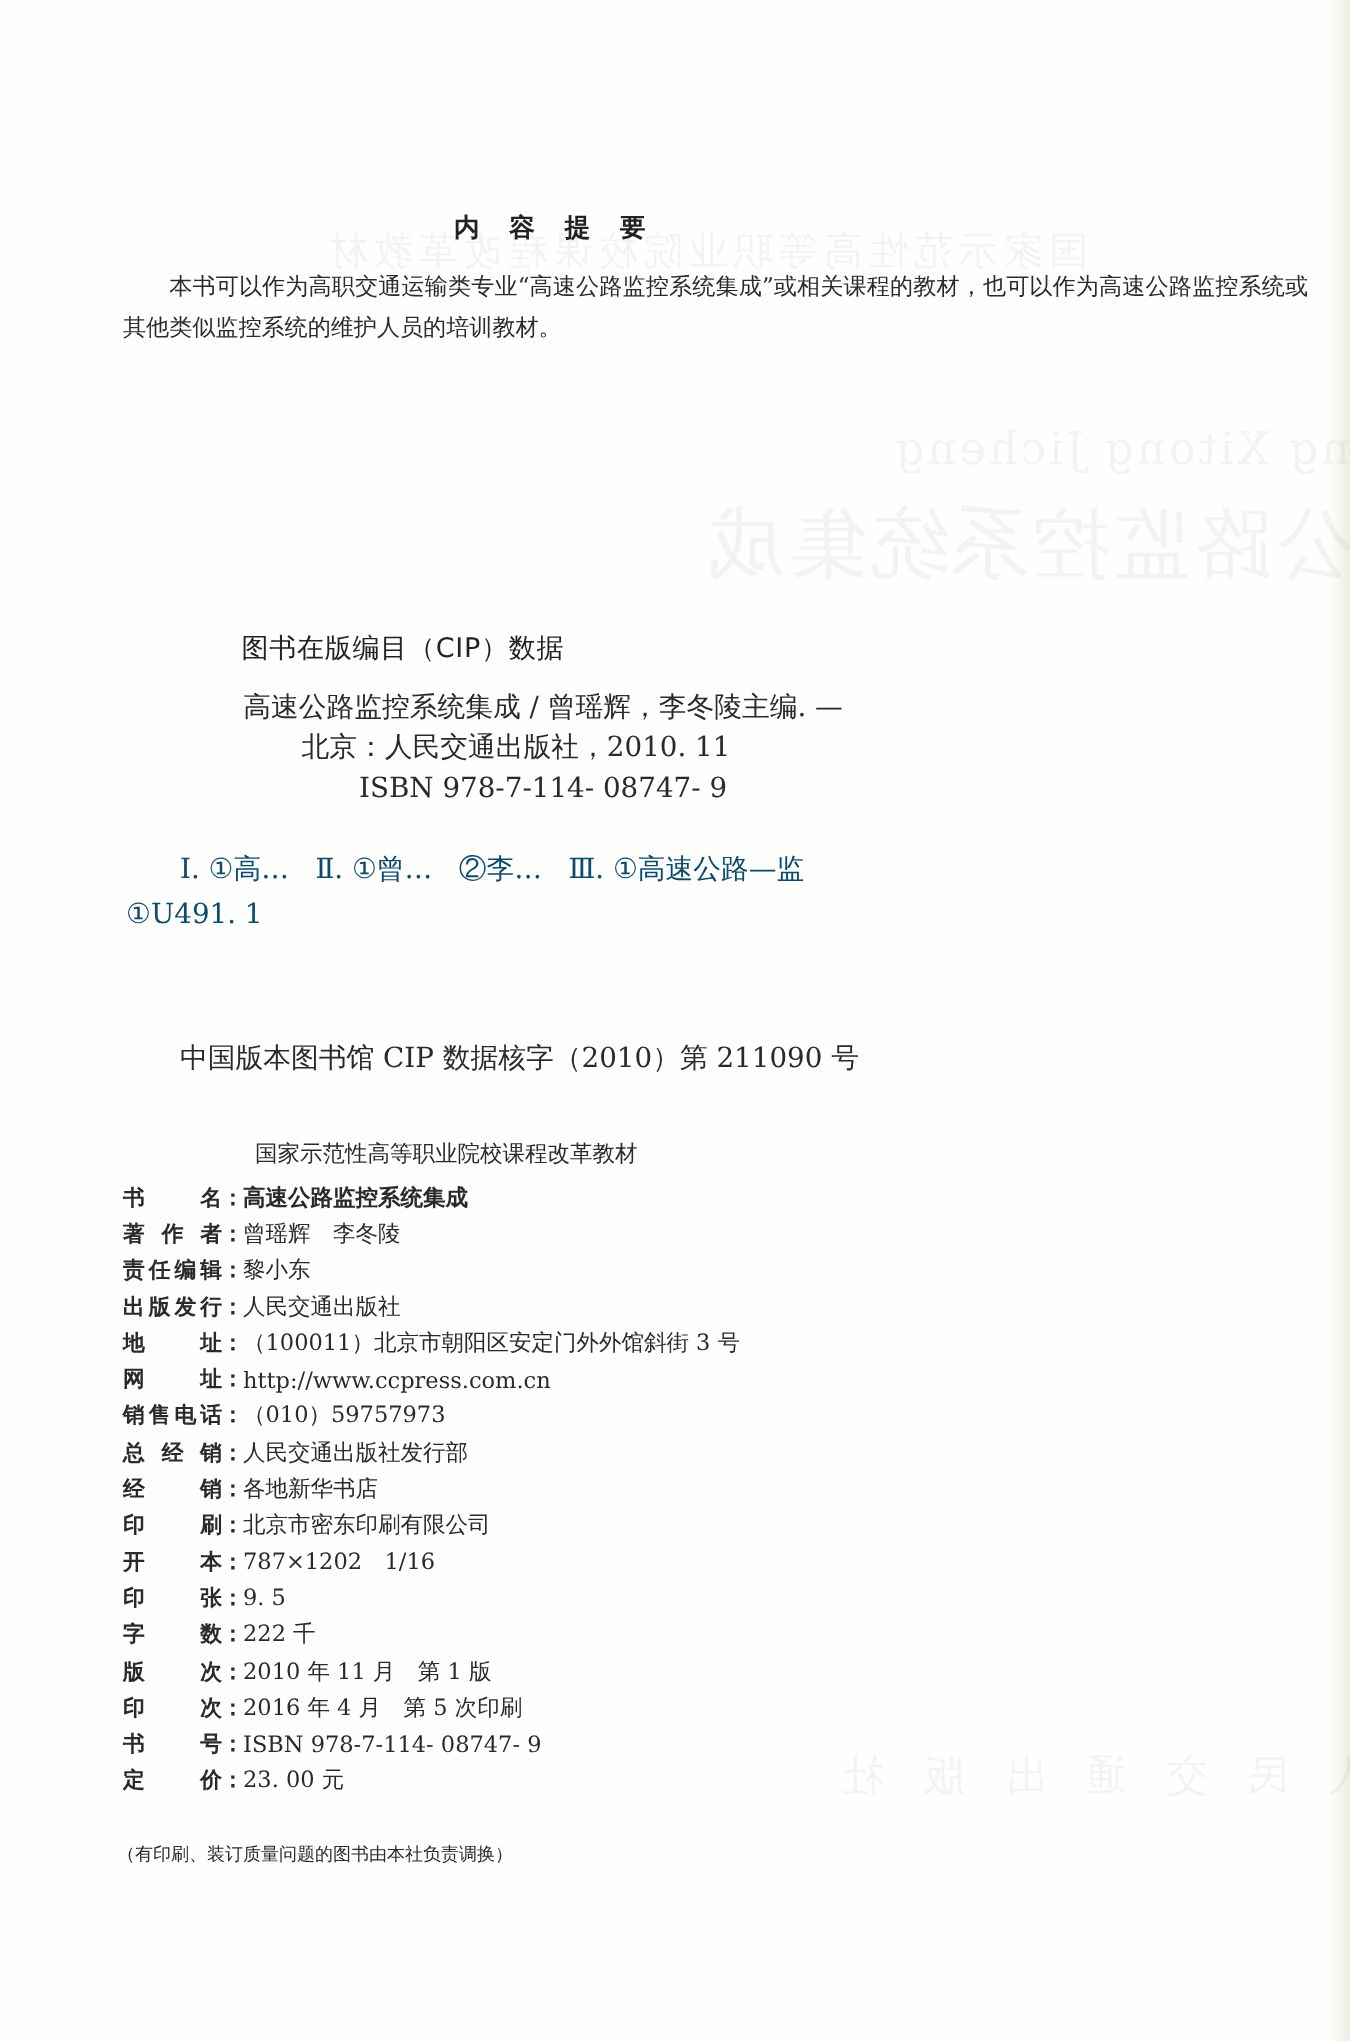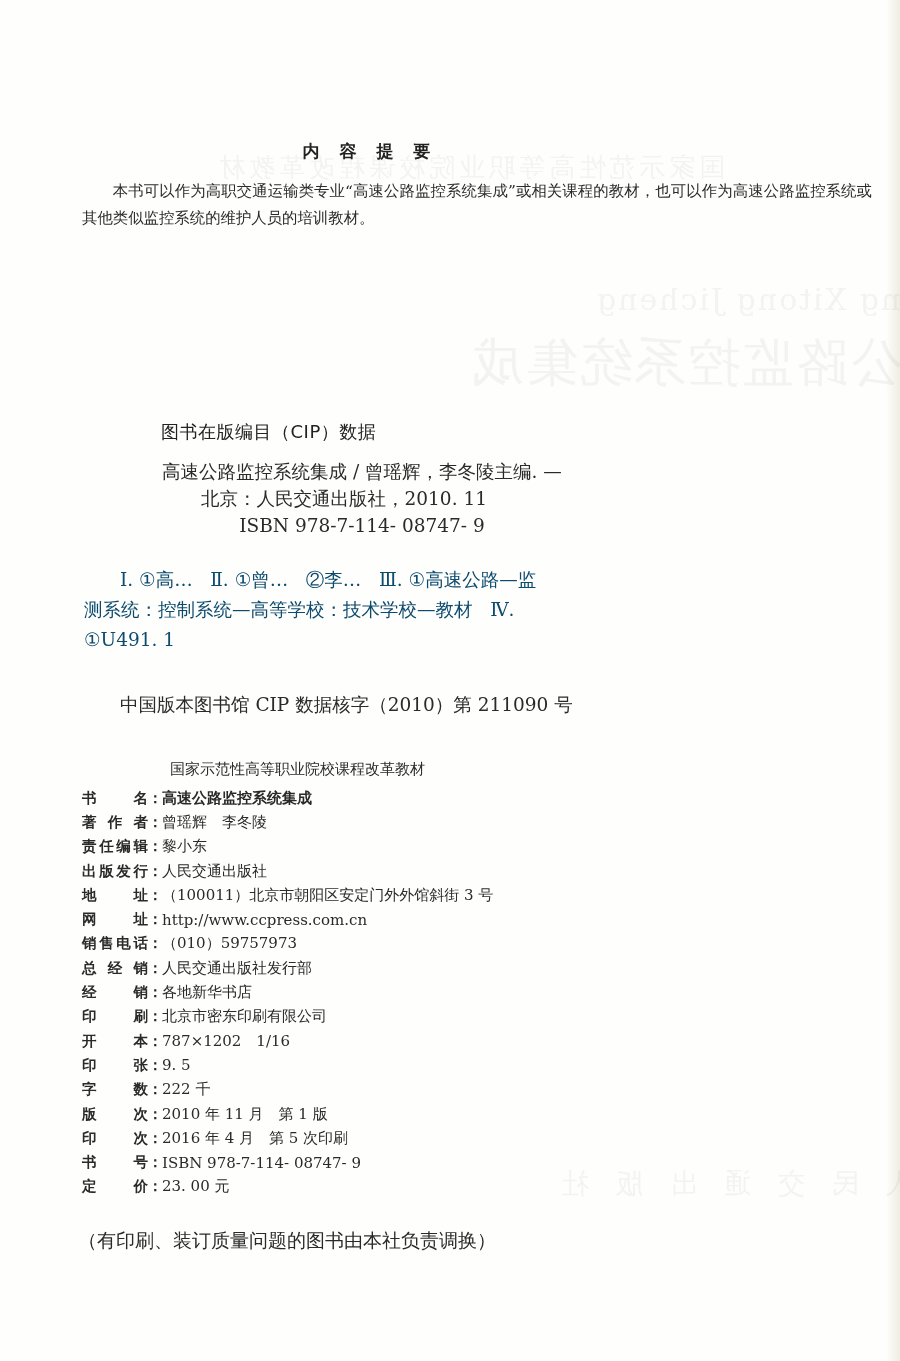--- a/index.html
+++ b/index.html
@@ -74,21 +74,21 @@
       width: 66px;
       font-family: "DejaVu Sans", sans-serif;
       font-weight: bold;
       font-size: 14.5px;
       color: #2a2a2a;
       display: flex; justify-content: space-between;
     }
     .row .colon { font-family: "DejaVu Sans", sans-serif; font-weight: bold; font-size: 14.5px; width: 14px; }
     .row .value { font-size: 15px; color: #2a2a2a; }
     .row .value.bold { font-family: "DejaVu Sans", sans-serif; font-weight: bold; }
-    .notice { position: absolute; left: 78px; top: 1228px; font-size: 19px; color: #2a2a2a; white-space: nowrap; }
+    .notice { position: absolute; left: 78px; top: 1228px; font-size: 12px; color: #2a2a2a; white-space: nowrap; }
   </style>
 </head>
 <body>
 
 <div class="page-edge"></div>
 
 <div class="ghost ghost-1">国家示范性高等职业院校课程改革教材</div>
 <div class="ghost ghost-2">Gaosu Gonglu Jiankong Xitong Jicheng</div>
 <div class="ghost ghost-3">高速公路监控系统集成</div>
 <div class="ghost ghost-4">人民交通出版社</div>
@@ -99,21 +99,20 @@
 </div>
 
 <div class="cip-heading">图书在版编目（CIP）数据</div>
 <div class="cip-block">
   <div class="line indent">高速公路监控系统集成 / 曾瑶辉，李冬陵主编. —</div>
   <div class="line">北京：人民交通出版社，2010. 11</div>
   <div class="line indent">ISBN 978-7-114- 08747- 9</div>
 </div>
 <div class="cip-class">
   <div class="line indent" style="white-space:pre;">Ⅰ. ①高…   Ⅱ. ①曾…   ②李…   Ⅲ. ①高速公路—监</div>
-  <div class="line" style="white-space:pre;">测系统：控制系统—高等学校：技术学校—教材   Ⅳ.</div>
   <div class="line">①U491. 1</div>
 </div>
 <div class="cip-number">中国版本图书馆 CIP 数据核字（2010）第 211090 号</div>
 
 <div class="series">国家示范性高等职业院校课程改革教材</div>
 
 <div class="colophon">
   <div class="row">
     <span class="label">
         <span>书</span>

